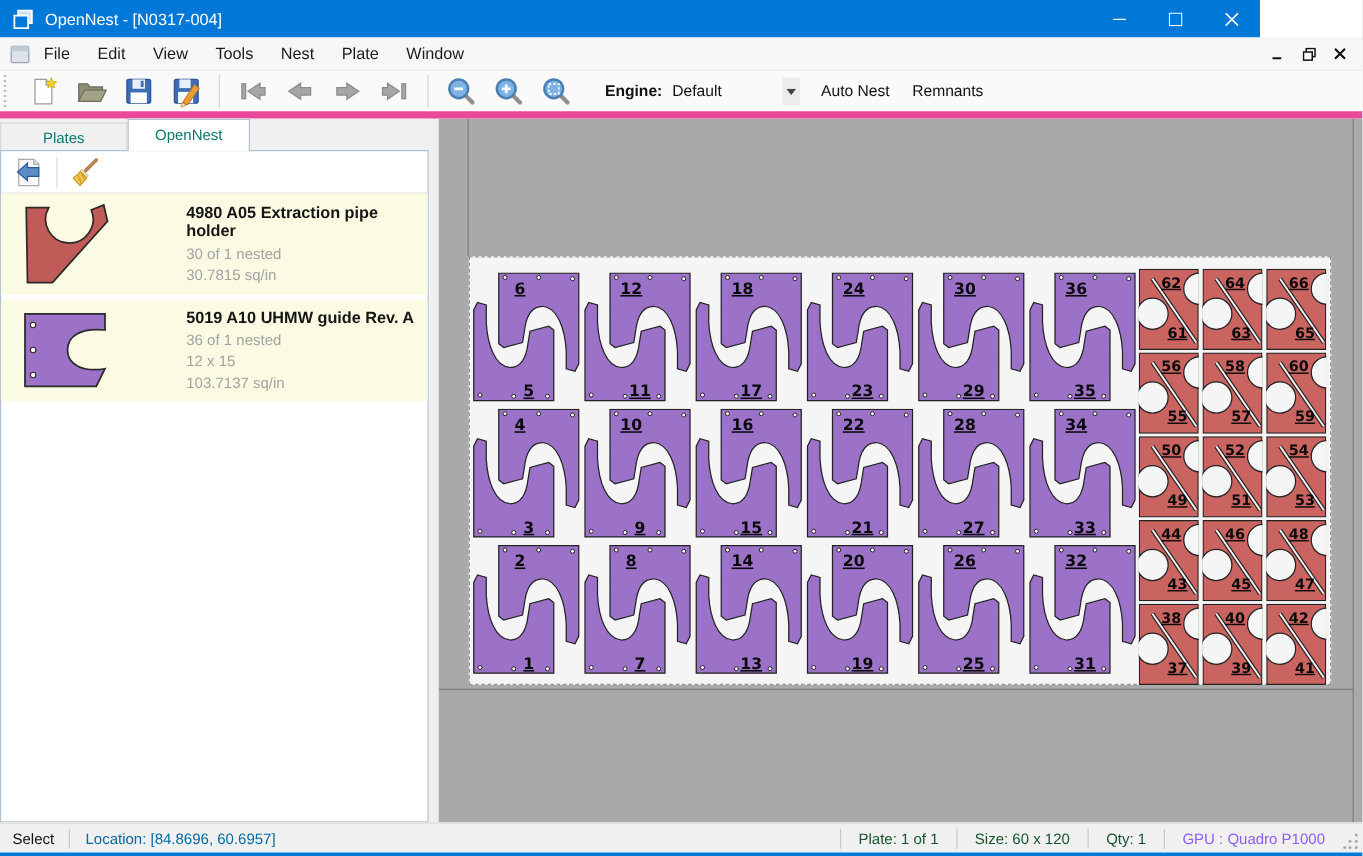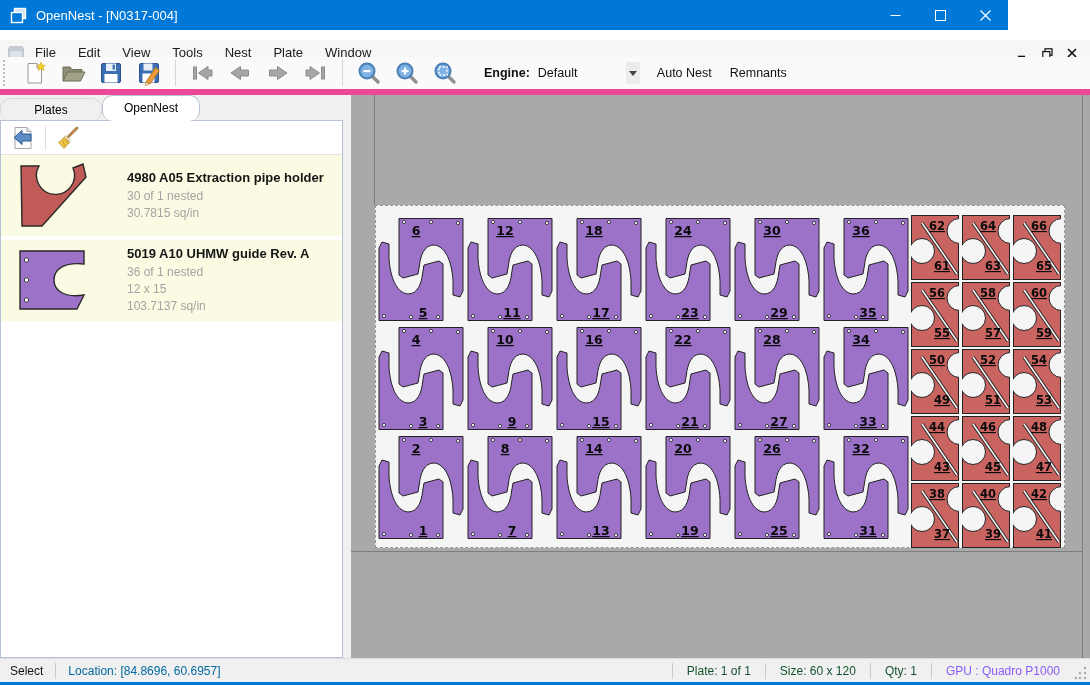--- a/index.html
+++ b/index.html
@@ -9,21 +9,21 @@
 
   
   #titlebar { position:absolute; left:0; top:0; width:1008px; height:30px;
     background:#0078D7; display:flex; align-items:center; color:#fff; }
   #app-icon { margin-left:10px; width:17px; height:17px; flex:0 0 auto; }
   #title-text { margin-left:9px; font-size:13px; }
   #caption-buttons { margin-left:auto; display:flex; height:30px; }
   .cap-btn { width:45px; height:30px; display:flex; align-items:center; justify-content:center; }
 
   
-  #menubar { position:absolute; left:0; top:40px; width:1090px; height:27px;
+  #menubar { position:absolute; left:0; top:30px; width:1090px; height:27px;
     background:#f6f6f6; border-bottom:1px solid #ececec; display:flex; align-items:center; }
   #mdi-sys-icon { margin-left:8px; width:16px; height:15px; }
   .menu-item { padding:0 11px; font-size:13px; color:#1b1b1b; line-height:26px; }
   #mdi-controls { margin-left:auto; display:flex; align-items:center; gap:9px; margin-right:10px; }
   .mdi-btn { width:16px; height:15px; display:flex; align-items:center; justify-content:center; }
 
   
   #toolbar { position:absolute; left:0; top:57px; width:1090px; height:38px;
     background:#fafafa; border-bottom:6px solid #ec4899; display:flex; align-items:center; }
   #tb-grip { width:5px; height:26px; margin-left:3px; margin-right:8px;
@@ -36,31 +36,31 @@
   #engine-value { flex:1; font-size:12.5px; color:#111; padding-left:2px; }
   #engine-arrow { width:14px; height:22px; background:#ececec; display:flex; align-items:center; justify-content:center; }
   .tb-text-btn { font-size:12.5px; color:#111; padding:6px 9px; }
 
   
   #main { position:absolute; left:0; top:95px; width:1090px; height:563px; background:#f0f0f0; }
 
   
   #left-panel { position:absolute; left:0; top:0; width:344px; height:563px; background:#f0f0f0; }
   #tab-row { position:absolute; left:0; top:0; height:26px; display:flex; align-items:flex-end; }
-  .tab { font-size:12px; color:#000000; text-align:center;border-radius:10px; }
+  .tab { font-size:12px; color:#0f766e; text-align:center; }
   #tab-plates { width:102px; height:23px; line-height:22px; background:#f0f0f0;
     border:1px solid #d9d9d9; border-bottom:none; }
   #tab-drawings { width:98px; height:26px; line-height:25px; background:#fff;
     border:1px solid #b6c2d1; border-bottom:none; position:relative; z-index:2; }
   #panel-box { position:absolute; left:0; top:25px; width:343px; height:538px;
     background:#fff; border:1px solid #b6c2d1; }
   #panel-toolbar { height:34px; border-bottom:1px solid #e3e3e3; display:flex; align-items:center; }
   .pt-btn { width:28px; height:28px; margin-left:8px; display:flex; align-items:center; justify-content:center; }
   .pt-sep { width:1px; height:24px; background:#dcdcdc; margin-left:8px; }
-  .drawing-item { height:81px; margin-bottom:4px; background:#fbfbe3; display:flex; align-items:center; }
+  .drawing-item { height:81px; margin-bottom:4px; background:#fbfbe3; display:flex; align-items:center;gap:22px; }
   .thumb-box { width:104px; display:flex; justify-content:center; flex:0 0 auto; }
   .item-text { padding-left:22px; }
   .item-title { font-size:13px; font-weight:bold; color:#151515; margin-bottom:3px; }
   .item-line { font-size:12px; color:#a3a3a3; line-height:17px; }
 
   
   #canvas { position:absolute; left:351px; top:0; width:739px; height:563px;
     background:#a9a9a9; overflow:hidden; }
   #plate { position:absolute; left:24px; top:110px; width:690px; height:343px;
     background:#f5f5f5; border:1px dashed #979797; }

